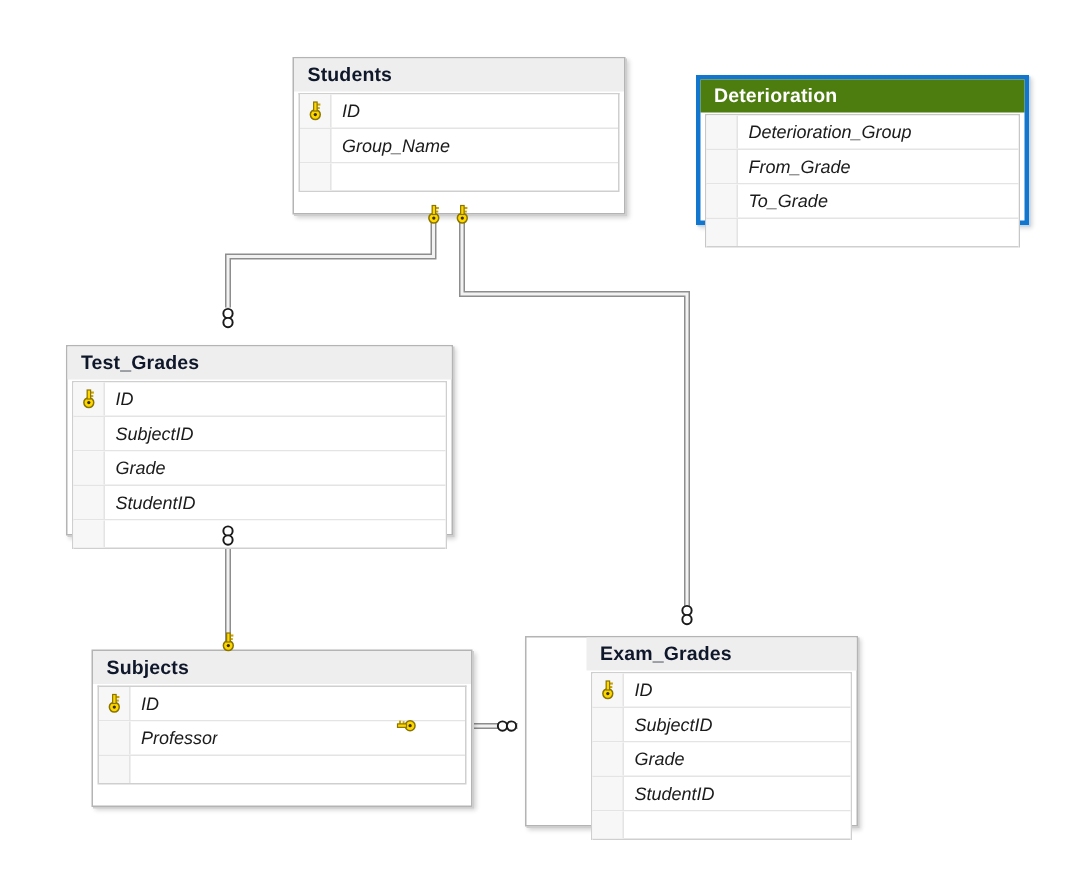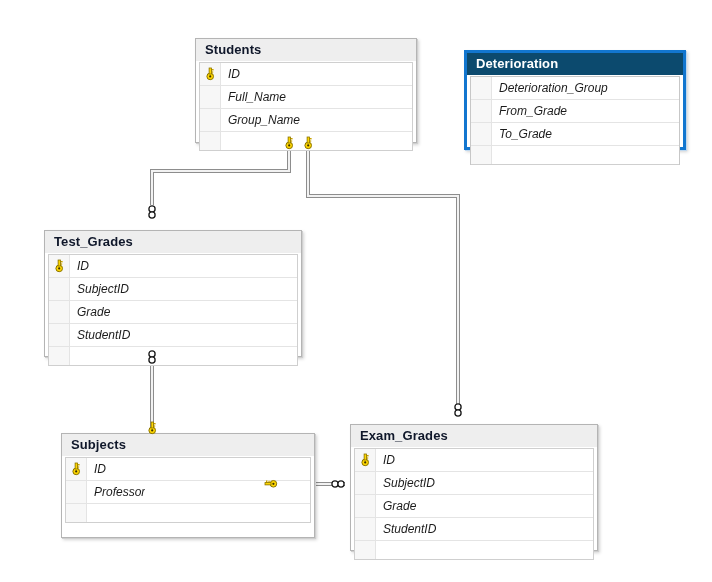--- a/index.html
+++ b/index.html
@@ -36,21 +36,21 @@
     color:#0f172a;
     font-weight:bold;
     font-size:13px;
     padding-left:9px;
     box-sizing:border-box;
     letter-spacing:.1px;
     white-space:nowrap;
     overflow:hidden;
   }
   .selected > .tbl-header{
-    background:#0c4a6e;
+    background:#4d7c0f;
     color:#ffffff;
   }
 
   .tbl-body{
     margin:1px 3px 3px 3px;
     border:1px solid #cfcfcf;
     border-bottom:none;
     background:#ffffff;
     box-sizing:border-box;
   }
@@ -119,24 +119,20 @@
                   <circle cx="7.2" cy="9.4" r="3.3" fill="#ffd700" stroke="#8a7400" stroke-width="1"></circle>
                   <circle cx="7.2" cy="9.4" r="1.1" fill="#3a3000"></circle>
                   <rect x="6.1" y="1" width="2.3" height="6" fill="#ffd700" stroke="#8a7400" stroke-width="0.8"></rect>
                 </g>
               </svg>
             </div>
             <div class="fname">ID</div>
           </div>
           <div class="row">
             <div class="gutter"></div>
-            <div class="fname">Full_Name</div>
-          </div>
-          <div class="row">
-            <div class="gutter"></div>
             <div class="fname">Group_Name</div>
           </div>
           <div class="row pad">
             <div class="gutter"></div>
             <div class="fname"></div>
           </div>
         </div>
       </div>
       <div class="table-box selected" style="left: 464px; top: 50px; width: 222px; height: 100px;">
         <div class="tbl-header">Deterioration</div>
@@ -216,21 +212,21 @@
           <div class="row">
             <div class="gutter"></div>
             <div class="fname">Professor</div>
           </div>
           <div class="row pad">
             <div class="gutter"></div>
             <div class="fname"></div>
           </div>
         </div>
       </div>
-      <div class="table-box" style="left: 350px; top: 424px; width: 248px; height: 127px;">
+      <div class="table-box" style="left: 350px; top: 424px; width: 222px; height: 127px; padding-left: 40px;">
         <div class="tbl-header">Exam_Grades</div>
         <div class="tbl-body">
           <div class="row">
             <div class="gutter">
               <svg width="14" height="14" viewBox="0 0 14 14">
                 <g>
                   <rect x="6" y="1" width="2.4" height="6" fill="#c9a200"></rect>
                   <rect x="8.4" y="2" width="2.2" height="1.4" fill="#c9a200"></rect>
                   <rect x="8.4" y="4.4" width="1.8" height="1.3" fill="#c9a200"></rect>
                   <circle cx="7.2" cy="9.4" r="3.3" fill="#ffd700" stroke="#8a7400" stroke-width="1"></circle>

